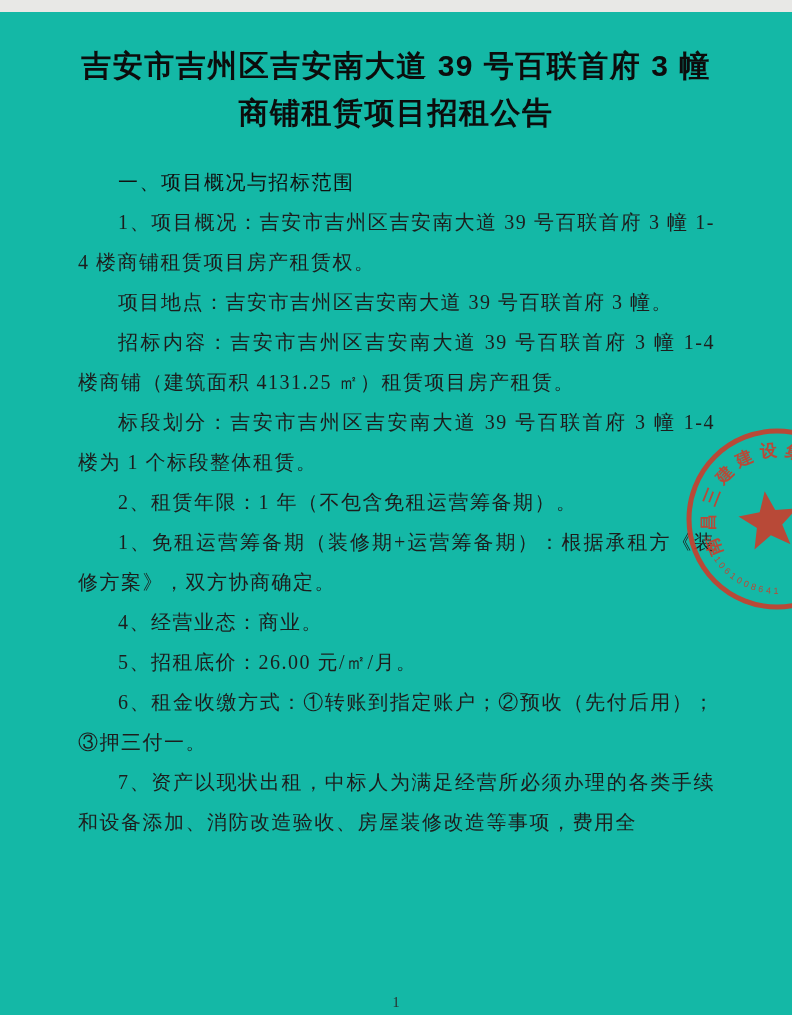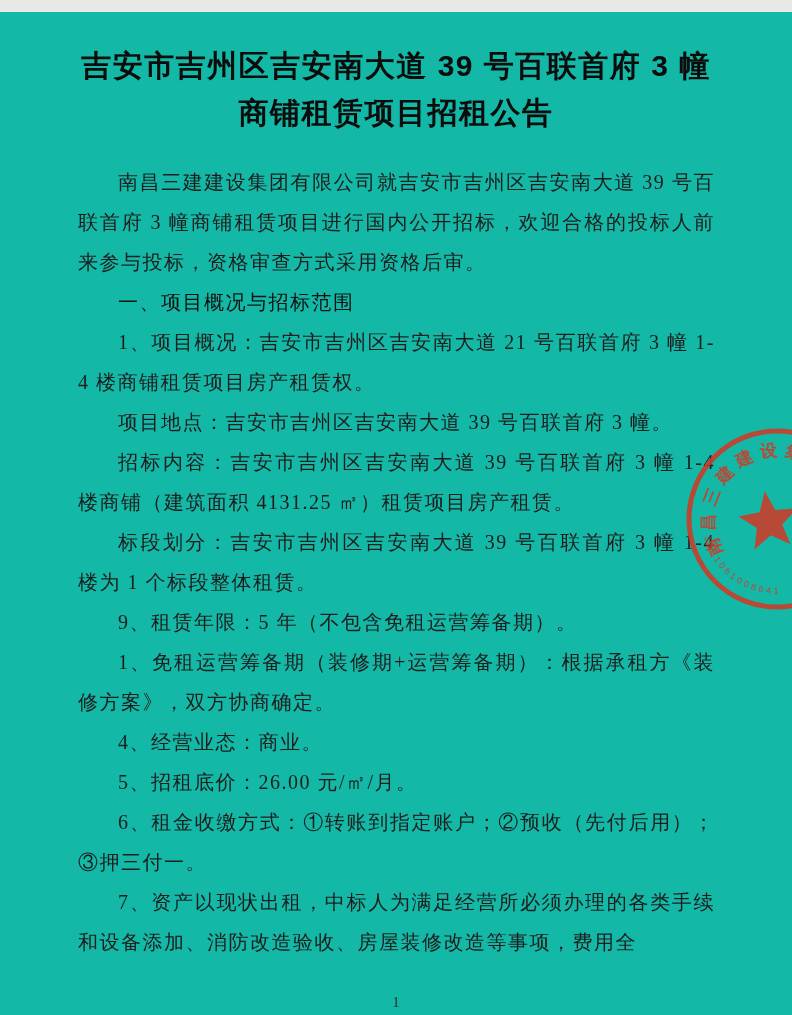--- a/index.html
+++ b/index.html
@@ -65,27 +65,26 @@
 <body>
 
 <div class="page">
 
   <div class="title-block">
     <h1 class="title-line">吉安市吉州区吉安南大道 39 号百联首府 3 幢</h1>
     <h1 class="title-line">商铺租赁项目招租公告</h1>
   </div>
 
   <div class="content">
-    <p style="margin-top:22px">南昌三建建设集团有限公司就吉安市吉州区吉安南大道 39 号百联首府 3 幢商铺租赁项目进行国内公开招标，欢迎合格的投标人前来参与投标，资格审查方式采用资格后审。</p>
     <p class="section-heading">一、项目概况与招标范围</p>
-    <p>1、项目概况：吉安市吉州区吉安南大道 21 号百联首府 3 幢 1-4 楼商铺租赁项目房产租赁权。</p>
+    <p>1、项目概况：吉安市吉州区吉安南大道 39 号百联首府 3 幢 1-4 楼商铺租赁项目房产租赁权。</p>
     <p>项目地点：吉安市吉州区吉安南大道 39 号百联首府 3 幢。</p>
     <p>招标内容：吉安市吉州区吉安南大道 39 号百联首府 3 幢 1-4 楼商铺（建筑面积 4131.25 ㎡）租赁项目房产租赁。</p>
     <p>标段划分：吉安市吉州区吉安南大道 39 号百联首府 3 幢 1-4 楼为 1 个标段整体租赁。</p>
-    <p>9、租赁年限：5 年（不包含免租运营筹备期）。</p>
+    <p>2、租赁年限：1 年（不包含免租运营筹备期）。</p>
     <p>1、免租运营筹备期（装修期+运营筹备期）：根据承租方《装修方案》，双方协商确定。</p>
     <p>4、经营业态：商业。</p>
     <p>5、招租底价：26.00 元/㎡/月。</p>
     <p>6、租金收缴方式：①转账到指定账户；②预收（先付后用）；③押三付一。</p>
     <p>7、资产以现状出租，中标人为满足经营所必须办理的各类手续和设备添加、消防改造验收、房屋装修改造等事项，费用全</p>
   </div>
 
   <div class="seal">
     <svg width="200" height="200" viewBox="0 0 200 200" xmlns="http://www.w3.org/2000/svg">
       <defs>

